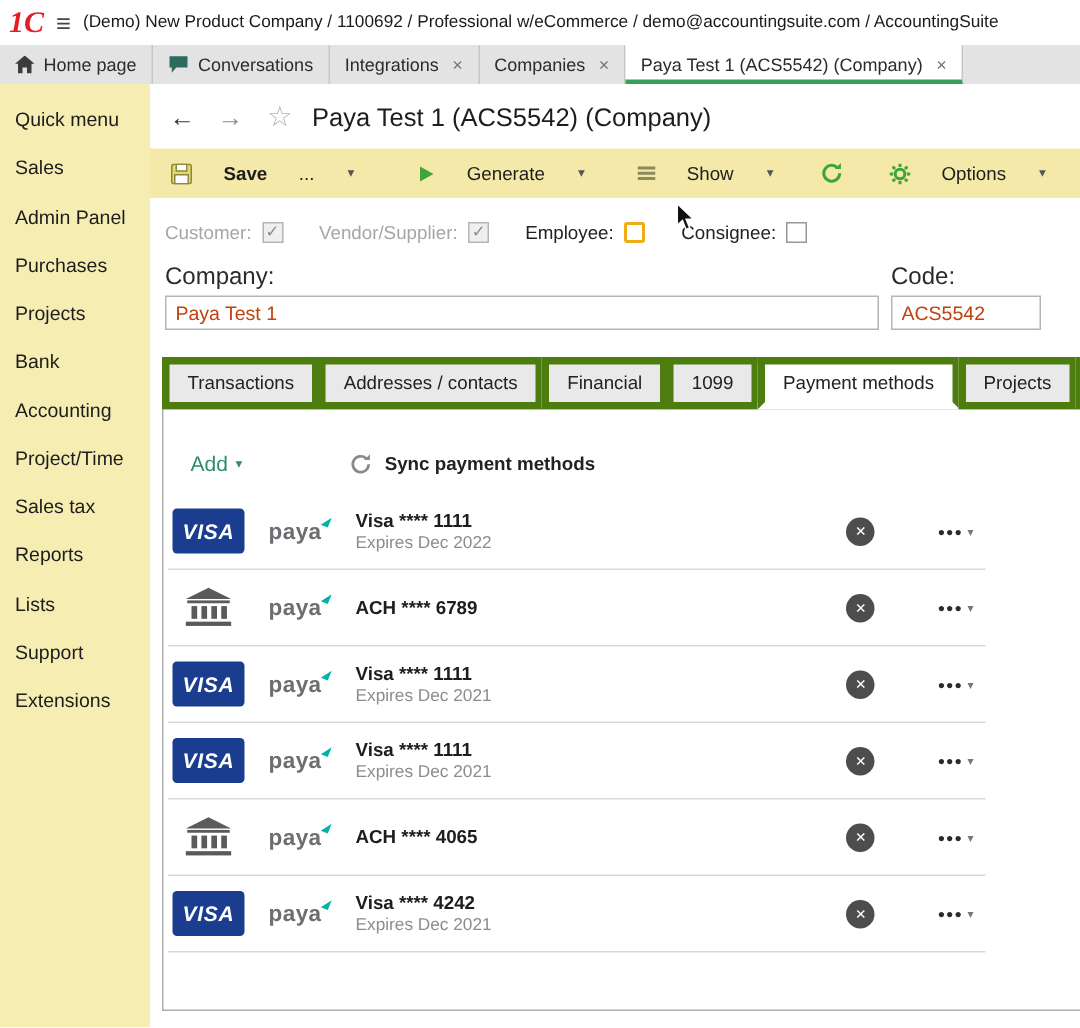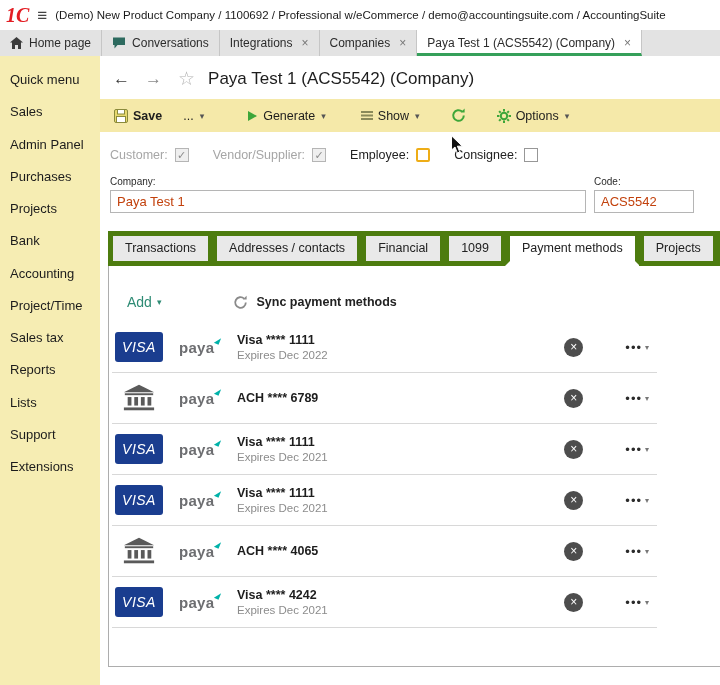--- a/index.html
+++ b/index.html
@@ -25,53 +25,53 @@
   .side-item{padding:8px 10px;cursor:pointer;line-height:1.25;}
   .main{flex:1;background:#fff;display:flex;flex-direction:column;overflow:hidden;position:relative;}
   
   .nav-row{display:flex;align-items:center;gap:9px;padding:11px 8px 9px 10px;}
   .navbtn{background:none;border:none;font-size:17px;line-height:1;padding:0 3px;cursor:pointer;color:#3a3a3a;}
   .navbtn.fwd{color:#8a8a8a;}
   .star{font-size:19px;color:#b3b3b3;cursor:pointer;margin:0 4px;}
   .page-title{font-size:17px;font-weight:400;margin:0;color:#1d1d1d;white-space:nowrap;}
   
   .toolbar{background:#f5e9a9;height:33px;display:flex;align-items:center;gap:17px;padding:0 12px;}
-  .tbtn{background:none;border:none;font-size:12.5px;color:#1d1d1d;display:inline-flex;align-items:center;gap:5px;cursor:pointer;padding:2px 2px;font-family:inherit;}
+  .tbtn{background:none;border:none;font-size:12.5px;color:#1d1d1d;display:inline-flex;align-items:center;gap:21px;cursor:pointer;padding:2px 2px;font-family:inherit;}
   .tbtn .save-label{font-weight:bold;}
   .caret{font-size:9px;color:#555;margin-left:1px;}
   .ticon{flex:none;}
   
   .roles{display:flex;align-items:center;gap:24px;padding:16px 10px 4px 10px;font-size:12.5px;}
   .role{display:inline-flex;align-items:flex-start;gap:7px;}
   .role.disabled .role-label{color:#a6a6a6;}
   .cb{width:14px;height:14px;border:1px solid #979797;background:#fff;display:inline-flex;align-items:center;justify-content:center;font-size:11px;color:#8b8b8b;line-height:1;}
   .cb.dis{background:#efefef;border-color:#b5b5b5;}
   .cb.checked::after{content:"✓";}
   .cb.focus{border:2px solid #eead17;border-radius:2px;}
   
   .fields{display:flex;padding:10px 26px 4px 10px;}
-  .field label{display:block;font-size:10px;color:#2b2b2b;margin-bottom:3px;}
+  .field label{display:block;font-size:16px;color:#2b2b2b;margin-bottom:3px;}
   .field input{height:23px;border:1px solid #b5b5b5;font-size:13px;padding:2px 6px;font-family:inherit;color:#c2410c;}
   .field.company input{width:476px;}
   .field.code{margin-left:auto;}
   .field.code input{width:100px;}
   
   .dtabs{display:flex;margin:14px 0 0 8px;font-size:12.5px;position:relative;z-index:2;white-space:nowrap;overflow:hidden;}
   .dtab{padding:5px 12px 6px 12px;border:5px solid #4d7c0f;margin-right:-1px;background:#e9e9e9;cursor:pointer;color:#222;}
   .dtab.active{background:#fff;border-bottom-color:#fff;}
   .panel{margin:-1px 0 0 8px;border:1px solid #adadad;border-right:none;background:#fff;height:402px;overflow:hidden;}
   .panel-actions{display:flex;align-items:center;gap:72px;margin:28px 0 12px 18px;}
   .add-link{color:#2e8b74;font-size:14px;cursor:pointer;display:inline-flex;align-items:center;gap:4px;}
   .add-link .caret{color:#2e8b74;}
   .sync{display:inline-flex;align-items:center;gap:8px;font-size:12.5px;font-weight:bold;color:#222;cursor:pointer;}
   
   #pm-list{width:545px;margin-left:3px;}
   .pm-row{display:flex;align-items:center;height:51px;border-bottom:1px solid #d8d8d8;gap:16px;padding:0 3px;}
   .card-icon{width:48px;height:30px;display:flex;align-items:center;justify-content:center;flex:none;}
-  .card-icon.visa{background:#1a3d8f;border-radius:3px;color:#fff;font-style:italic;font-weight:normal;font-size:14px;letter-spacing:.5px;}
+  .card-icon.visa{background:#1a3d8f;border-radius:3px;color:#fff;font-style:italic;font-weight:bold;font-size:14px;letter-spacing:.5px;}
   .paya{position:relative;font-size:15px;font-weight:bold;color:#6d6e71;width:42px;flex:none;letter-spacing:.3px;}
   .paya::after{content:"";position:absolute;top:-2px;right:1px;width:0;height:0;border-left:5px solid transparent;border-bottom:7px solid #00b2a9;transform:rotate(22deg);}
   .pm-text{min-width:0;}
   .pm-title{font-size:12.5px;font-weight:bold;color:#1d1d1d;}
   .pm-sub{font-size:11.5px;color:#8c8c8c;margin-top:2px;}
   .pm-del{margin-left:auto;width:19px;height:19px;border-radius:50%;background:#4d4d4d;color:#fff;font-size:12px;display:flex;align-items:center;justify-content:center;cursor:pointer;flex:none;}
   .pm-more{margin-left:26px;margin-right:4px;color:#2b2b2b;font-size:13px;letter-spacing:1px;cursor:pointer;display:inline-flex;align-items:center;gap:3px;flex:none;}
   .mini-caret{font-size:8px;color:#777;}
   .cursor{position:absolute;left:450px;top:135px;z-index:9;pointer-events:none;}
 </style>

